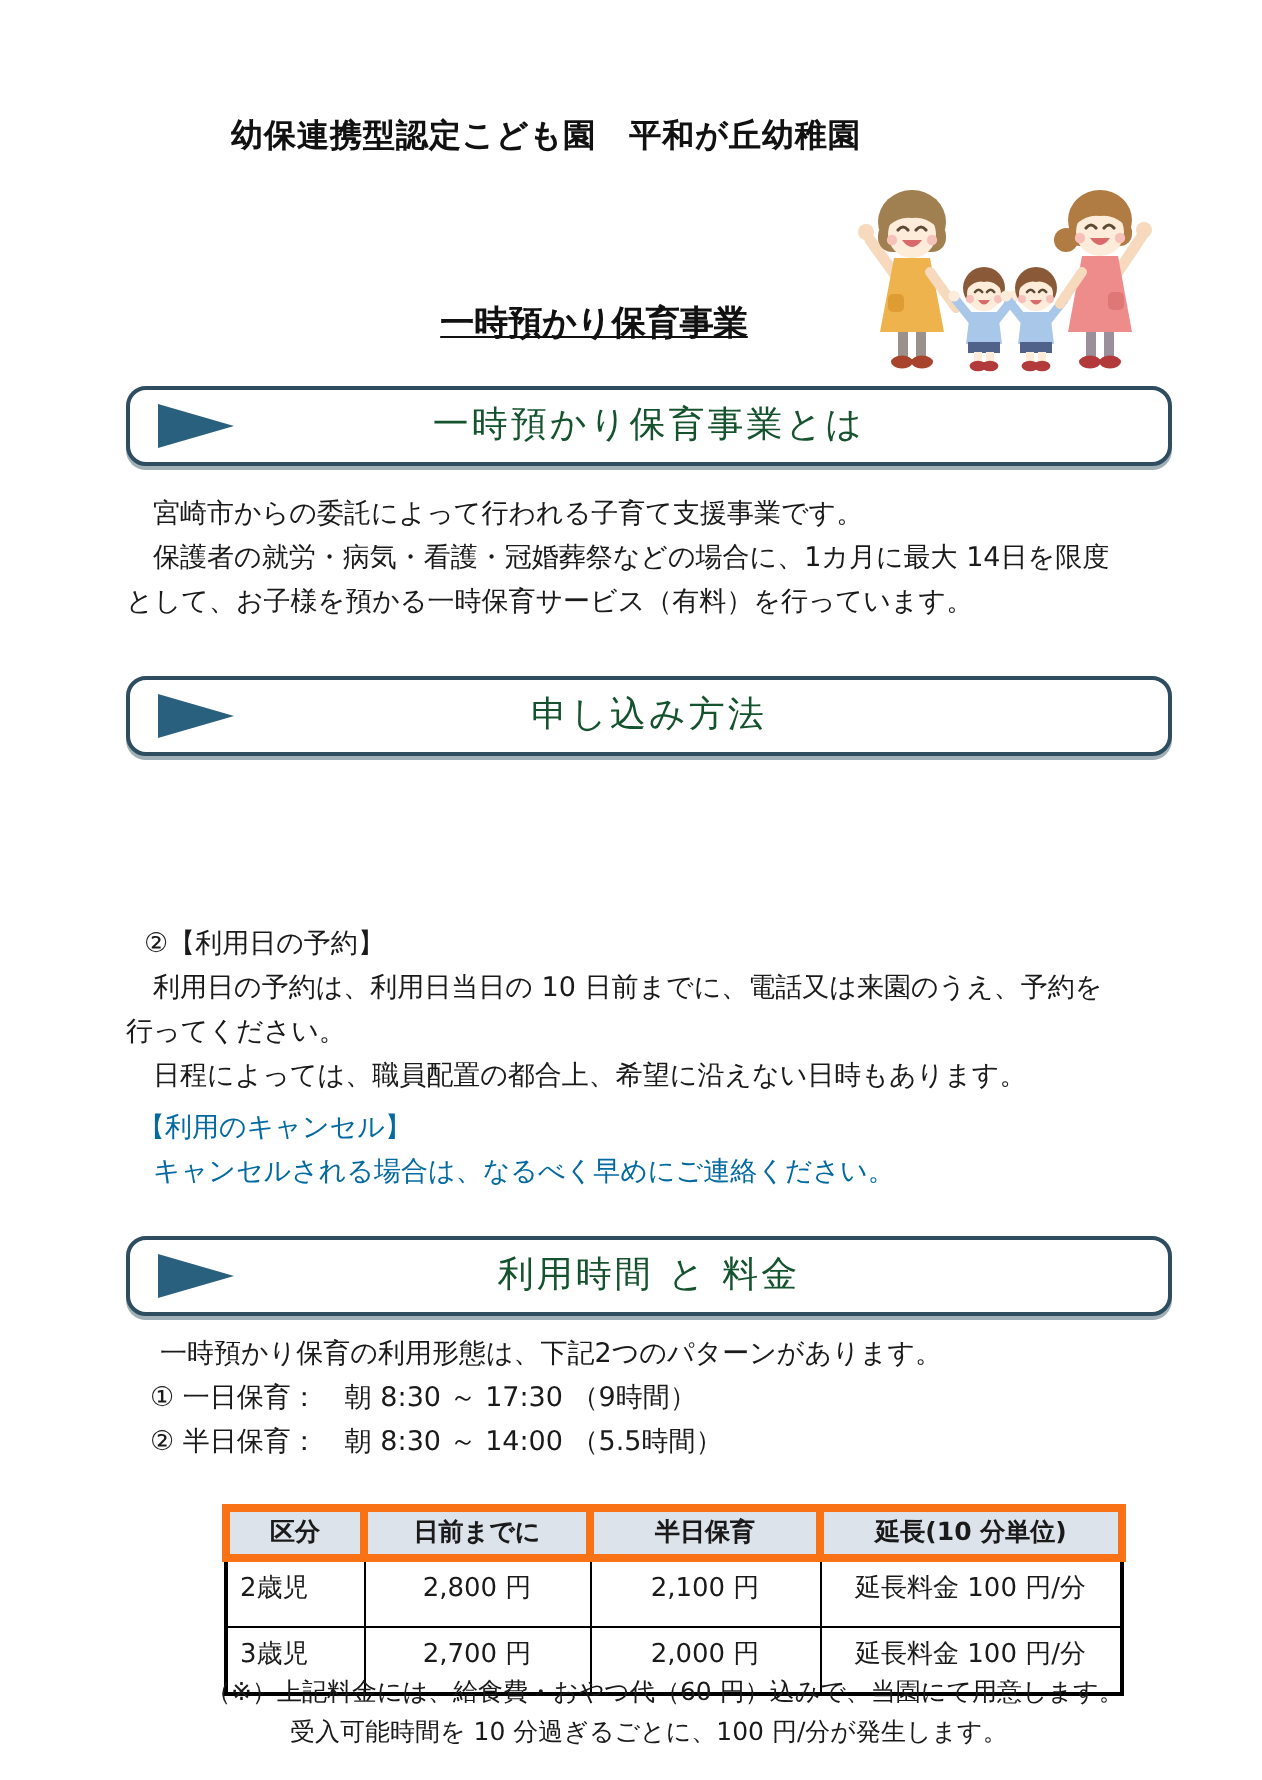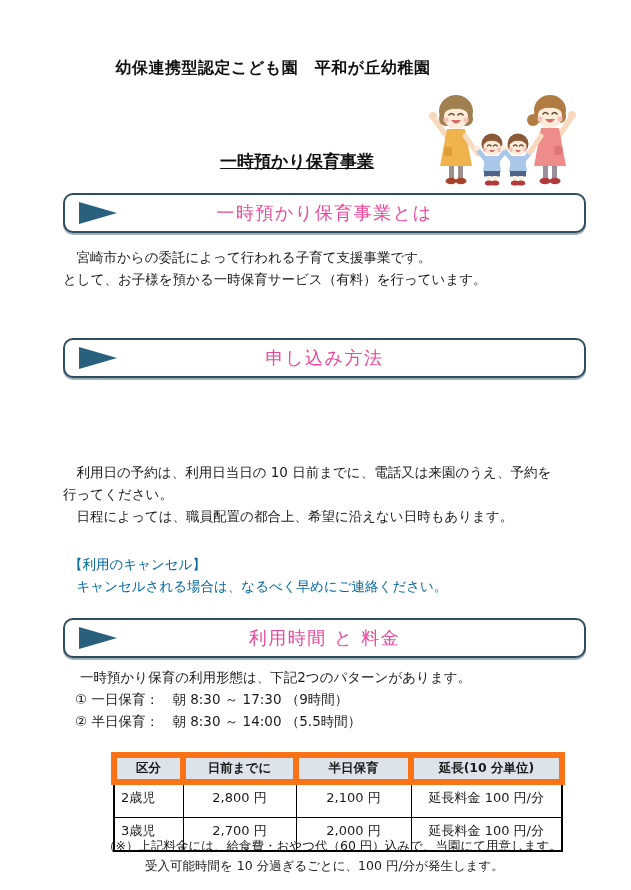--- a/index.html
+++ b/index.html
@@ -21,35 +21,35 @@
     border:2px solid #2e4d60;border-radius:10px;
     box-shadow:0 2px 0 rgba(46,77,96,.45);
   }
   .tri{
     position:absolute;left:14px;top:7px;width:0;height:0;
     border-top:11px solid transparent;border-bottom:11px solid transparent;
     border-left:38px solid #29607e;
   }
   .section-label{
     display:block;line-height:36px;text-align:center;
-    font-size:18px;color:#ec4899;letter-spacing:1.5px;font-weight:500;
+    font-size:18px;color:#14532d;letter-spacing:1.5px;font-weight:500;
   }
   .tb{position:absolute;left:63px;font-size:13.5px;line-height:22px;}
   .tb .line{white-space:pre;}
   .item-title{padding-left:9px;}
   .red{color:#0369a1;}
   .red .item-title{padding-left:6px;}
   .fees-intro{padding-left:17px;}
   .fees-pattern{padding-left:12px;}
   .fee-table{
     position:absolute;left:111px;top:752px;border-collapse:collapse;
     border:2px solid #000;font-size:13px;table-layout:fixed;
   }
   .fee-table th{
-    background:#dde3eb;border:6px solid #f97316;height:21px;
+    background:#dde3eb;border:4px solid #f97316;height:21px;
     font-weight:600;text-align:center;padding:0 2px;font-size:12.5px;
   }
   .fee-table td{
     border:1px solid #000;height:28px;vertical-align:top;
     padding:4px 2px 0 2px;text-align:center;white-space:nowrap;
   }
   .fee-table td.cat{text-align:left;padding-left:6px;}
   .footnote{position:absolute;left:103px;top:836px;font-size:12.5px;line-height:20px;}
   .footnote .line2{padding-left:42px;}
 </style>
@@ -144,30 +144,32 @@
 
   <h2 class="subtitle">一時預かり保育事業</h2>
 
   <div class="section-box" style="top:193px">
     <span class="tri"></span>
     <span class="section-label">一時預かり保育事業とは</span>
   </div>
 
   <div class="tb" style="top:246px">
     <div class="line">　宮崎市からの委託によって行われる子育て支援事業です。</div>
+    <div class="line">　保護者の就労・病気・看護・冠婚葬祭などの場合に、1カ月に最大 14日を限度</div>
     <div class="line">として、お子様を預かる一時保育サービス（有料）を行っています。</div>
   </div>
 
   <div class="section-box" style="top:338px">
     <span class="tri"></span>
     <span class="section-label">申し込み方法</span>
   </div>
 
 
   <div class="tb" style="top:461px">
+    <div class="line item-title">②【利用日の予約】</div>
     <div class="line">　利用日の予約は、利用日当日の 10 日前までに、電話又は来園のうえ、予約を</div>
     <div class="line">行ってください。</div>
     <div class="line">　日程によっては、職員配置の都合上、希望に沿えない日時もあります。</div>
   </div>
 
   <div class="tb red" style="top:553px">
     <div class="line item-title">【利用のキャンセル】</div>
     <div class="line">　キャンセルされる場合は、なるべく早めにご連絡ください。</div>
   </div>
 

